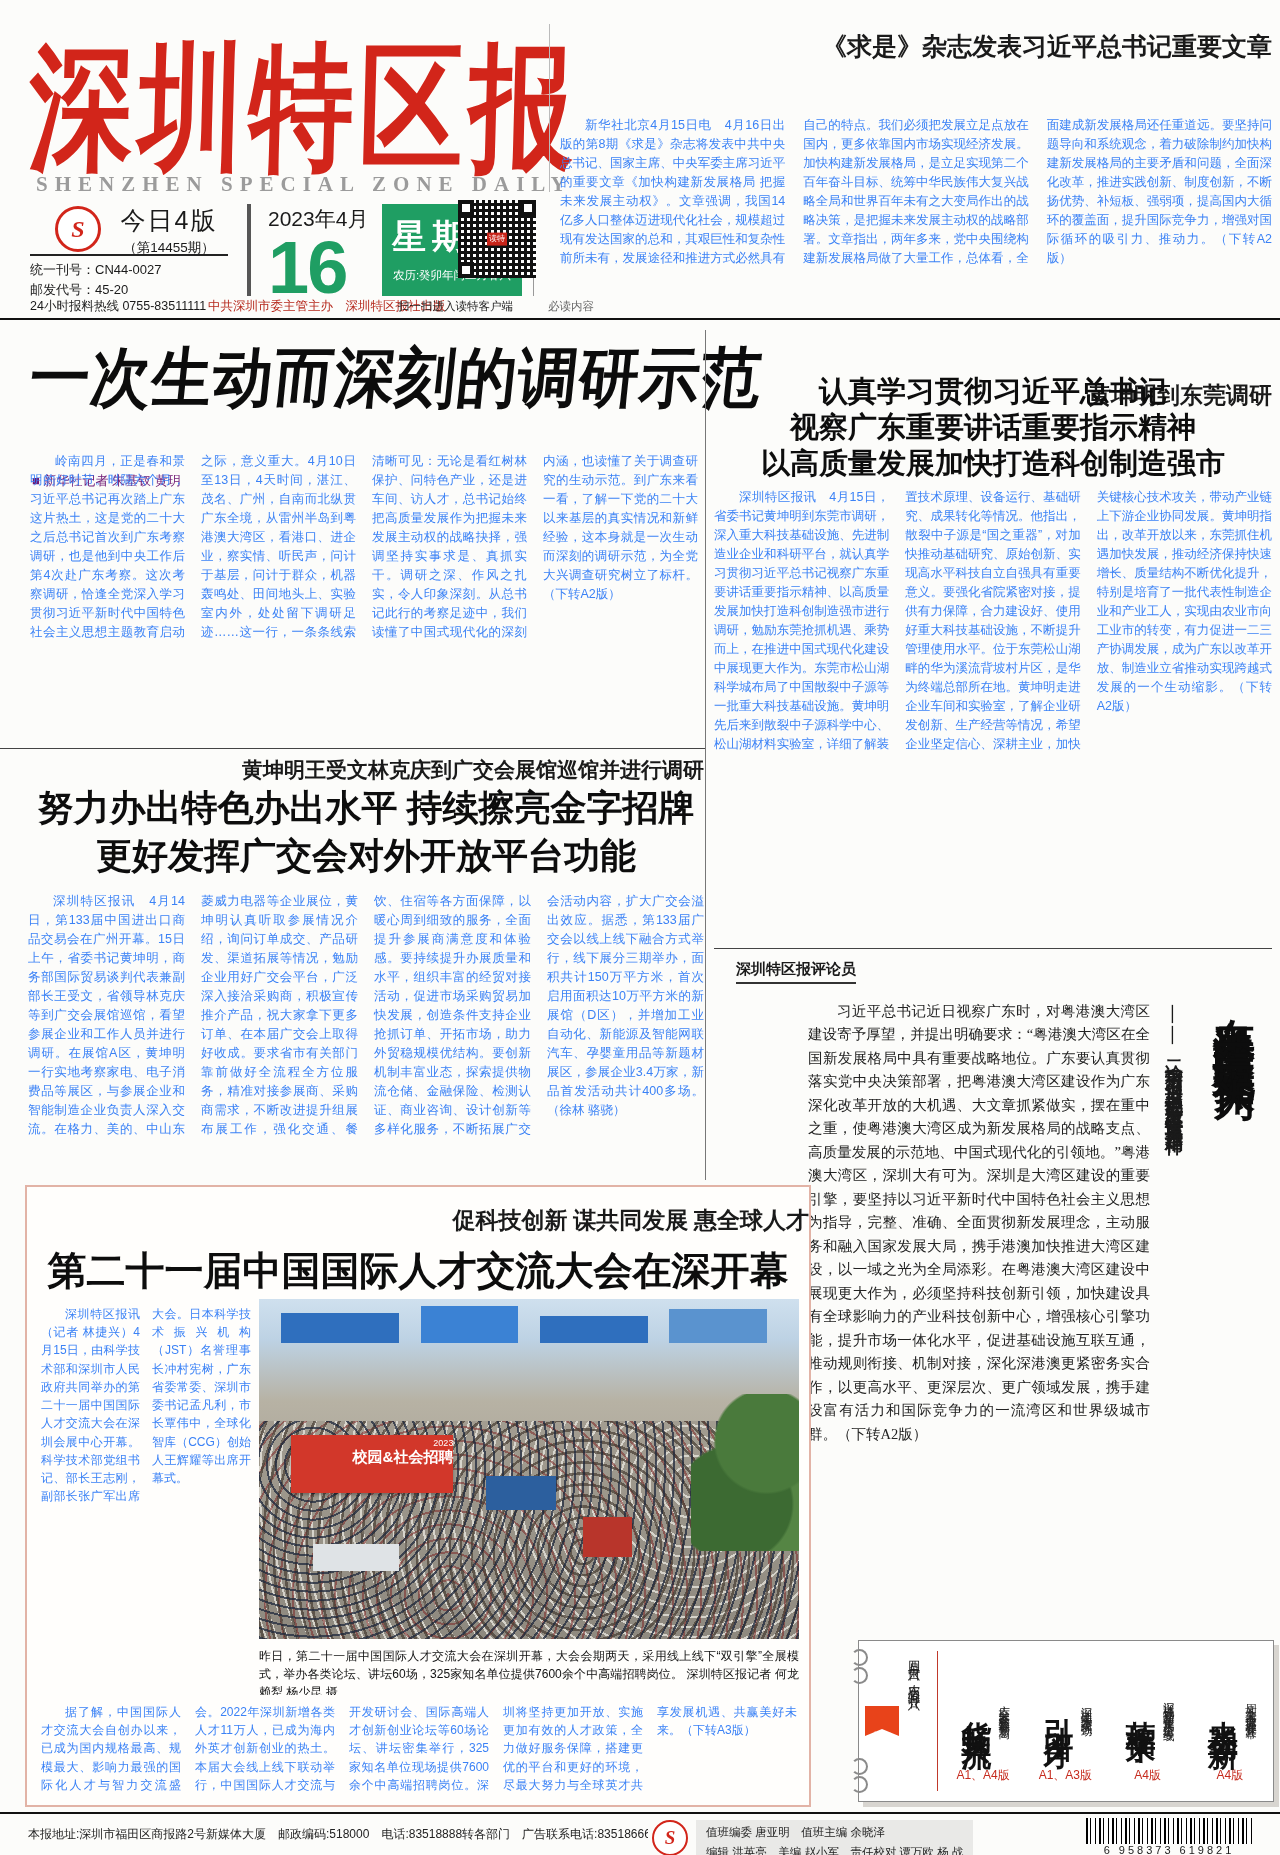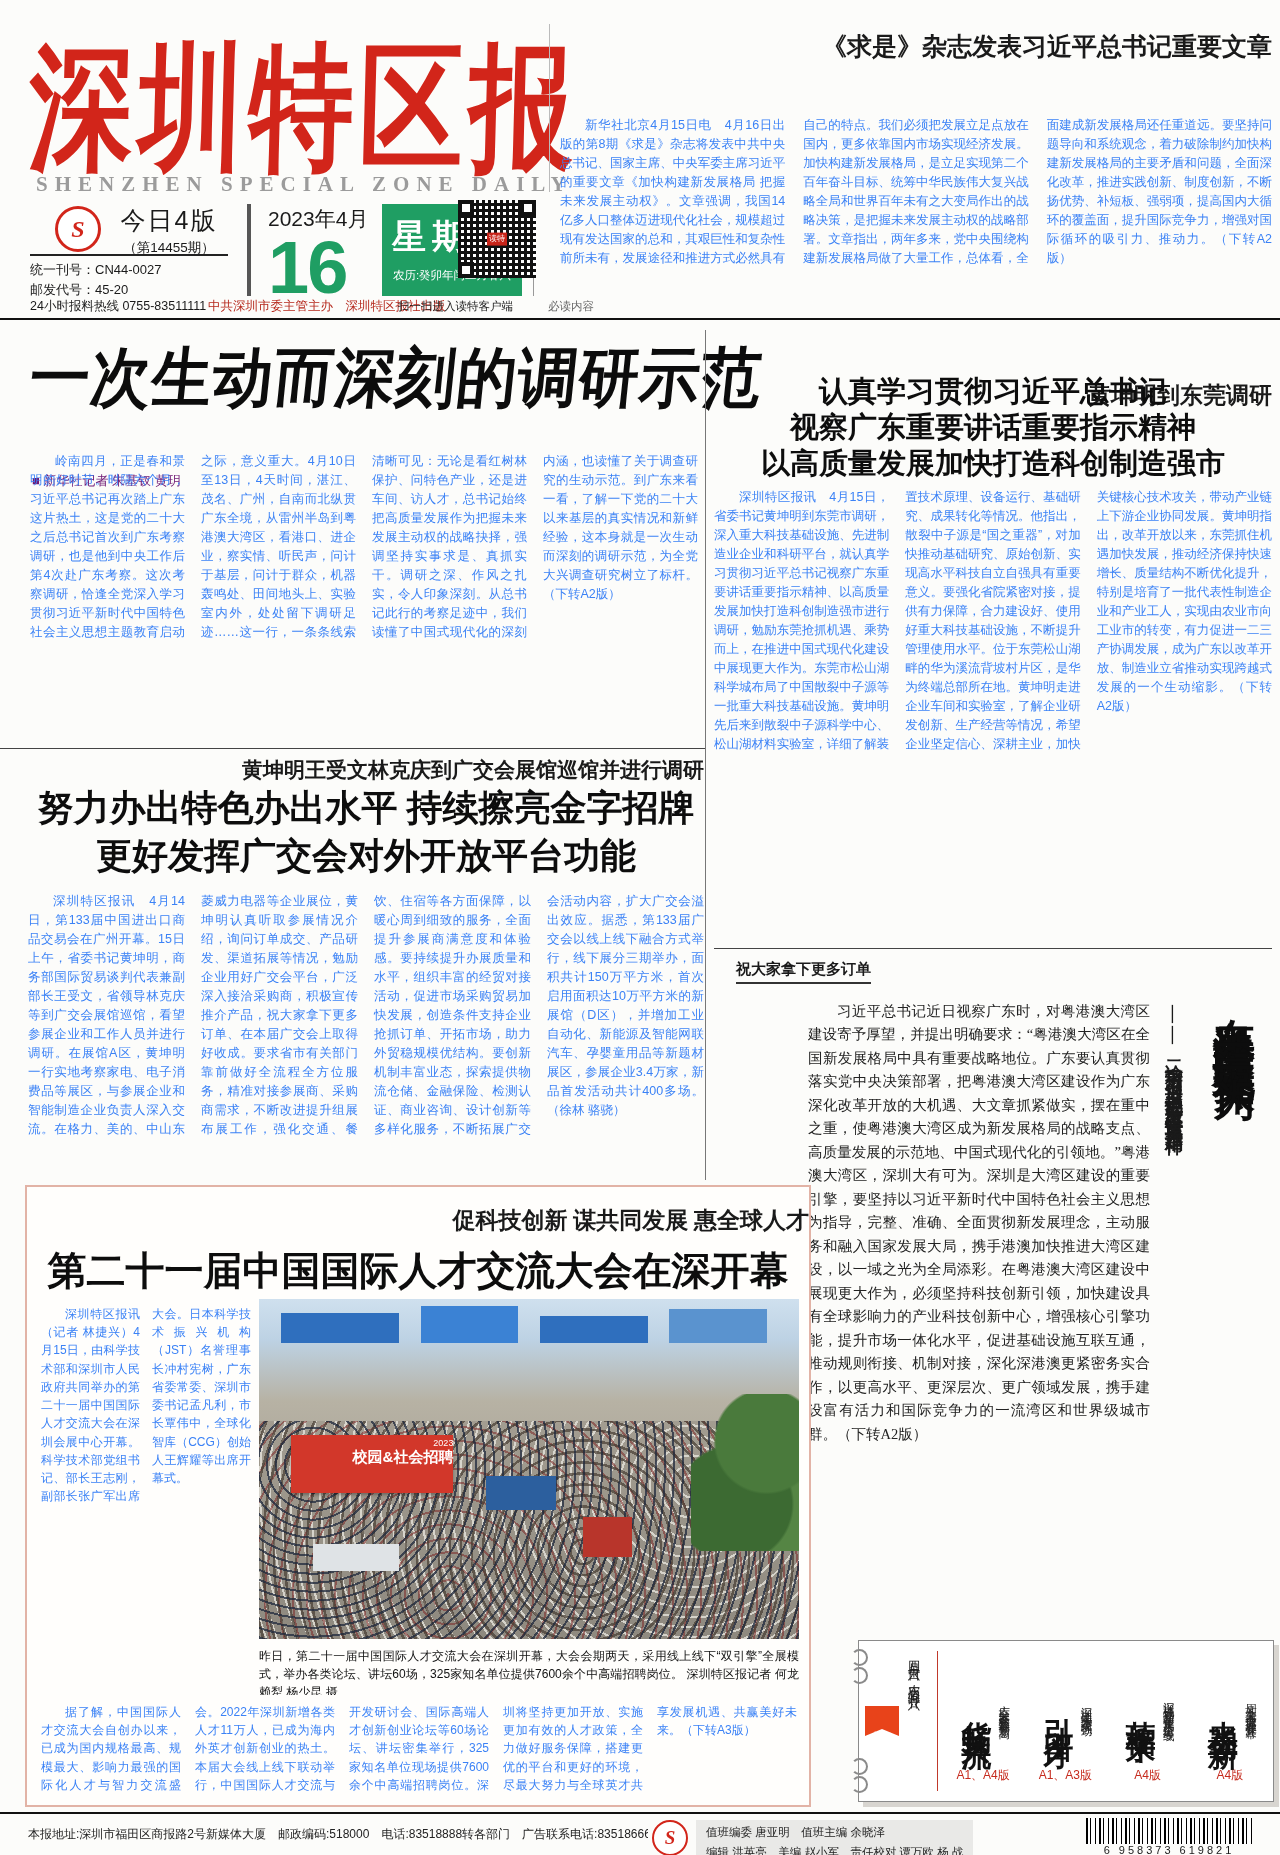--- a/index.html
+++ b/index.html
@@ -137,21 +137,21 @@
 
   <div class="abs rule-thin" style="left:0;top:748px;width:705px;"></div>
 
   <div class="abs kicker" style="left:28px;top:756px;width:676px;font-size:21px;">黄坤明王受文林克庆到广交会展馆巡馆并进行调研</div>
   <div class="abs headline-serif" style="left:28px;top:784px;width:676px;font-size:36px;">努力办出特色办出水平  持续擦亮金字招牌</div>
   <div class="abs headline-serif" style="left:28px;top:832px;width:676px;font-size:36px;text-align:center;">更好发挥广交会对外开放平台功能</div>
   <div class="abs body-txt just" style="left:28px;top:892px;width:676px;height:276px;columns:4;column-gap:16px;">深圳特区报讯　4月14日，第133届中国进出口商品交易会在广州开幕。15日上午，省委书记黄坤明，商务部国际贸易谈判代表兼副部长王受文，省领导林克庆等到广交会展馆巡馆，看望参展企业和工作人员并进行调研。在展馆A区，黄坤明一行实地考察家电、电子消费品等展区，与参展企业和智能制造企业负责人深入交流。在格力、美的、中山东菱威力电器等企业展位，黄坤明认真听取参展情况介绍，询问订单成交、产品研发、渠道拓展等情况，勉励企业用好广交会平台，广泛深入接洽采购商，积极宣传推介产品，祝大家拿下更多订单、在本届广交会上取得好收成。要求省市有关部门靠前做好全流程全方位服务，精准对接参展商、采购商需求，不断改进提升组展布展工作，强化交通、餐饮、住宿等各方面保障，以暖心周到细致的服务，全面提升参展商满意度和体验感。要持续提升办展质量和水平，组织丰富的经贸对接活动，促进市场采购贸易加快发展，创造条件支持企业抢抓订单、开拓市场，助力外贸稳规模优结构。要创新机制丰富业态，探索提供物流仓储、金融保险、检测认证、商业咨询、设计创新等多样化服务，不断拓展广交会活动内容，扩大广交会溢出效应。据悉，第133届广交会以线上线下融合方式举行，线下展分三期举办，面积共计150万平方米，首次启用面积达10万平方米的新展馆（D区），并增加工业自动化、新能源及智能网联汽车、孕婴童用品等新题材展区，参展企业3.4万家，新品首发活动共计400多场。（徐林 骆骁）</div>
 
   <div class="abs rule-thin" style="left:714px;top:948px;width:558px;"></div>
 
-  <div class="abs" style="left:736px;top:960px;font-size:15px;font-weight:700;border-bottom:2px solid #333;padding-bottom:3px;">祝大家拿下更多订单</div>
+  <div class="abs" style="left:736px;top:960px;font-size:15px;font-weight:700;border-bottom:2px solid #333;padding-bottom:3px;">深圳特区报评论员</div>
   <div class="abs comm-body just" style="left:808px;top:1000px;width:342px;height:600px;">习近平总书记近日视察广东时，对粤港澳大湾区建设寄予厚望，并提出明确要求：“粤港澳大湾区在全国新发展格局中具有重要战略地位。广东要认真贯彻落实党中央决策部署，把粤港澳大湾区建设作为广东深化改革开放的大机遇、大文章抓紧做实，摆在重中之重，使粤港澳大湾区成为新发展格局的战略支点、高质量发展的示范地、中国式现代化的引领地。”粤港澳大湾区，深圳大有可为。深圳是大湾区建设的重要引擎，要坚持以习近平新时代中国特色社会主义思想为指导，完整、准确、全面贯彻新发展理念，主动服务和融入国家发展大局，携手港澳加快推进大湾区建设，以一域之光为全局添彩。在粤港澳大湾区建设中展现更大作为，必须坚持科技创新引领，加快建设具有全球影响力的产业科技创新中心，增强核心引擎功能，提升市场一体化水平，促进基础设施互联互通，推动规则衔接、机制对接，深化深港澳更紧密务实合作，以更高水平、更深层次、更广领域发展，携手建设富有活力和国际竞争力的一流湾区和世界级城市群。（下转A2版）</div>
   <div class="abs vert serif" style="left:1162px;top:1005px;height:600px;font-size:18px;font-weight:700;letter-spacing:3px;">——二论学习贯彻习近平总书记视察广东重要讲话重要指示精神</div>
   <div class="abs vert serif" style="left:1206px;top:985px;height:625px;font-size:42px;font-weight:900;letter-spacing:4px;color:#0d0d0d;">在粤港澳大湾区建设中展现更大作为</div>
 
   <div class="abs talent-box" style="left:25px;top:1185px;width:782px;height:618px;">
     <div class="kicker" style="margin-top:18px;font-size:23px;">促科技创新  谋共同发展  惠全球人才</div>
     <div class="headline-serif" style="margin-top:8px;font-size:39px;">第二十一届中国国际人才交流大会在深开幕</div>
 
     <div class="abs body-txt just" style="left:14px;top:118px;width:210px;height:384px;columns:2;column-gap:12px;font-size:12px;">深圳特区报讯（记者 林捷兴）4月15日，由科学技术部和深圳市人民政府共同举办的第二十一届中国国际人才交流大会在深圳会展中心开幕。科学技术部党组书记、部长王志刚，副部长张广军出席大会。日本科学技术振兴机构（JST）名誉理事长冲村宪树，广东省委常委、深圳市委书记孟凡利，市长覃伟中，全球化智库（CCG）创始人王辉耀等出席开幕式。</div>
 

